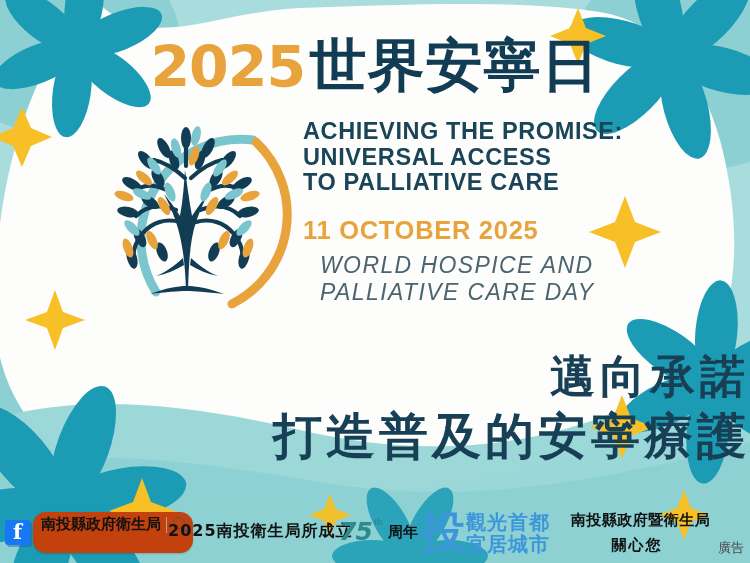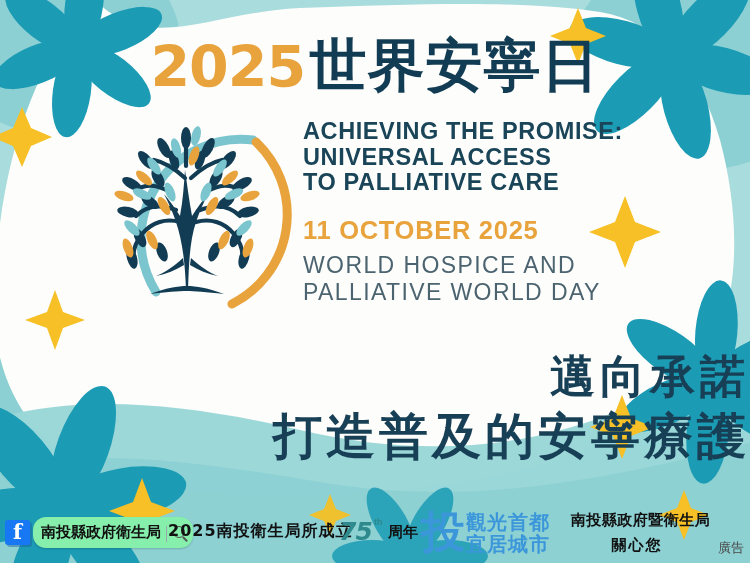--- a/index.html
+++ b/index.html
@@ -30,21 +30,21 @@
     font-family:"Liberation Sans",sans-serif;
     font-size:23.5px;font-weight:bold;color:#1A4558;
     letter-spacing:0.6px;line-height:25.5px;white-space:nowrap;
   }
   .date-line{
     position:absolute;left:303px;top:216px;z-index:6;
     font-family:"Liberation Sans",sans-serif;
     font-size:25.5px;font-weight:bold;color:#E8A33D;letter-spacing:0.7px;
     white-space:nowrap;
   }
-  .sub-block{position:absolute;left:303px;top:252px;z-index:6;}
+  .sub-block{position:absolute;left:320px;top:252px;z-index:6;font-style:italic;}
   .sub-line{
     font-family:"Liberation Sans",sans-serif;
     font-size:23px;font-weight:400;color:#4C6470;
     letter-spacing:1.4px;line-height:27px;white-space:nowrap;
   }
   .slogan{
     position:absolute;left:0;width:750px;text-align:right;z-index:6;
     font-family:"DejaVu Serif","Liberation Serif",serif;
     font-weight:bold;color:#173F55;white-space:nowrap;
   }
@@ -52,22 +52,22 @@
   .slogan-2{top:404px;font-size:49px;letter-spacing:4px;}
   
   .fb-group{position:absolute;left:5px;top:519px;height:27px;display:flex;align-items:center;z-index:9;}
   .fb-icon{
     width:25px;height:25px;background:#1877F2;border-radius:3px;
     color:#fff;font-family:"DejaVu Serif","Liberation Serif",serif;font-weight:bold;
     font-size:21px;line-height:24px;text-align:center;position:relative;
     box-shadow:2px 2px 0 rgba(30,90,160,.45);
   }
   .search-pill{
-    margin-left:3px;height:25px;background:#86efac;border-radius:13px;
-    display:flex;align-items:flex-end;padding:0 4px 6px 8px;
+    margin-left:3px;height:25px;background:#c2410c;border-radius:13px;
+    display:flex;align-items:center;padding:0 4px 16px 8px;
     box-shadow:0 1px 2px rgba(0,0,0,.18);
   }
   .search-pill .txt{
     font-family:"DejaVu Sans","Liberation Sans",sans-serif;
     font-size:15px;font-weight:bold;color:#111;letter-spacing:0px;white-space:nowrap;
   }
   .search-pill .divider{width:1px;height:16px;background:#9aa;margin:0 5px;}
   .mag{width:17px;height:17px;position:relative;}
   .mag:before{content:"";position:absolute;left:1px;top:1px;width:10px;height:10px;
     border:1.7px solid #555;border-radius:50%;}
@@ -311,21 +311,21 @@
   <div class="eng-block">
     <div class="eng-line">ACHIEVING THE PROMISE:</div>
     <div class="eng-line">UNIVERSAL ACCESS</div>
     <div class="eng-line">TO PALLIATIVE CARE</div>
   </div>
 
   <div class="date-line">11 OCTOBER 2025</div>
 
   <div class="sub-block">
     <div class="sub-line">WORLD HOSPICE AND</div>
-    <div class="sub-line">PALLIATIVE WORLD DAY</div>
+    <div class="sub-line">PALLIATIVE CARE DAY</div>
   </div>
 
   <div class="slogan slogan-1">邁向承諾</div>
   <div class="slogan slogan-2">打造普及的安寧療護</div>
 
   <div class="fb-group">
     <div class="fb-icon">f</div>
     <div class="search-pill">
       <span class="txt">南投縣政府衛生局</span>
       <span class="divider"></span>

